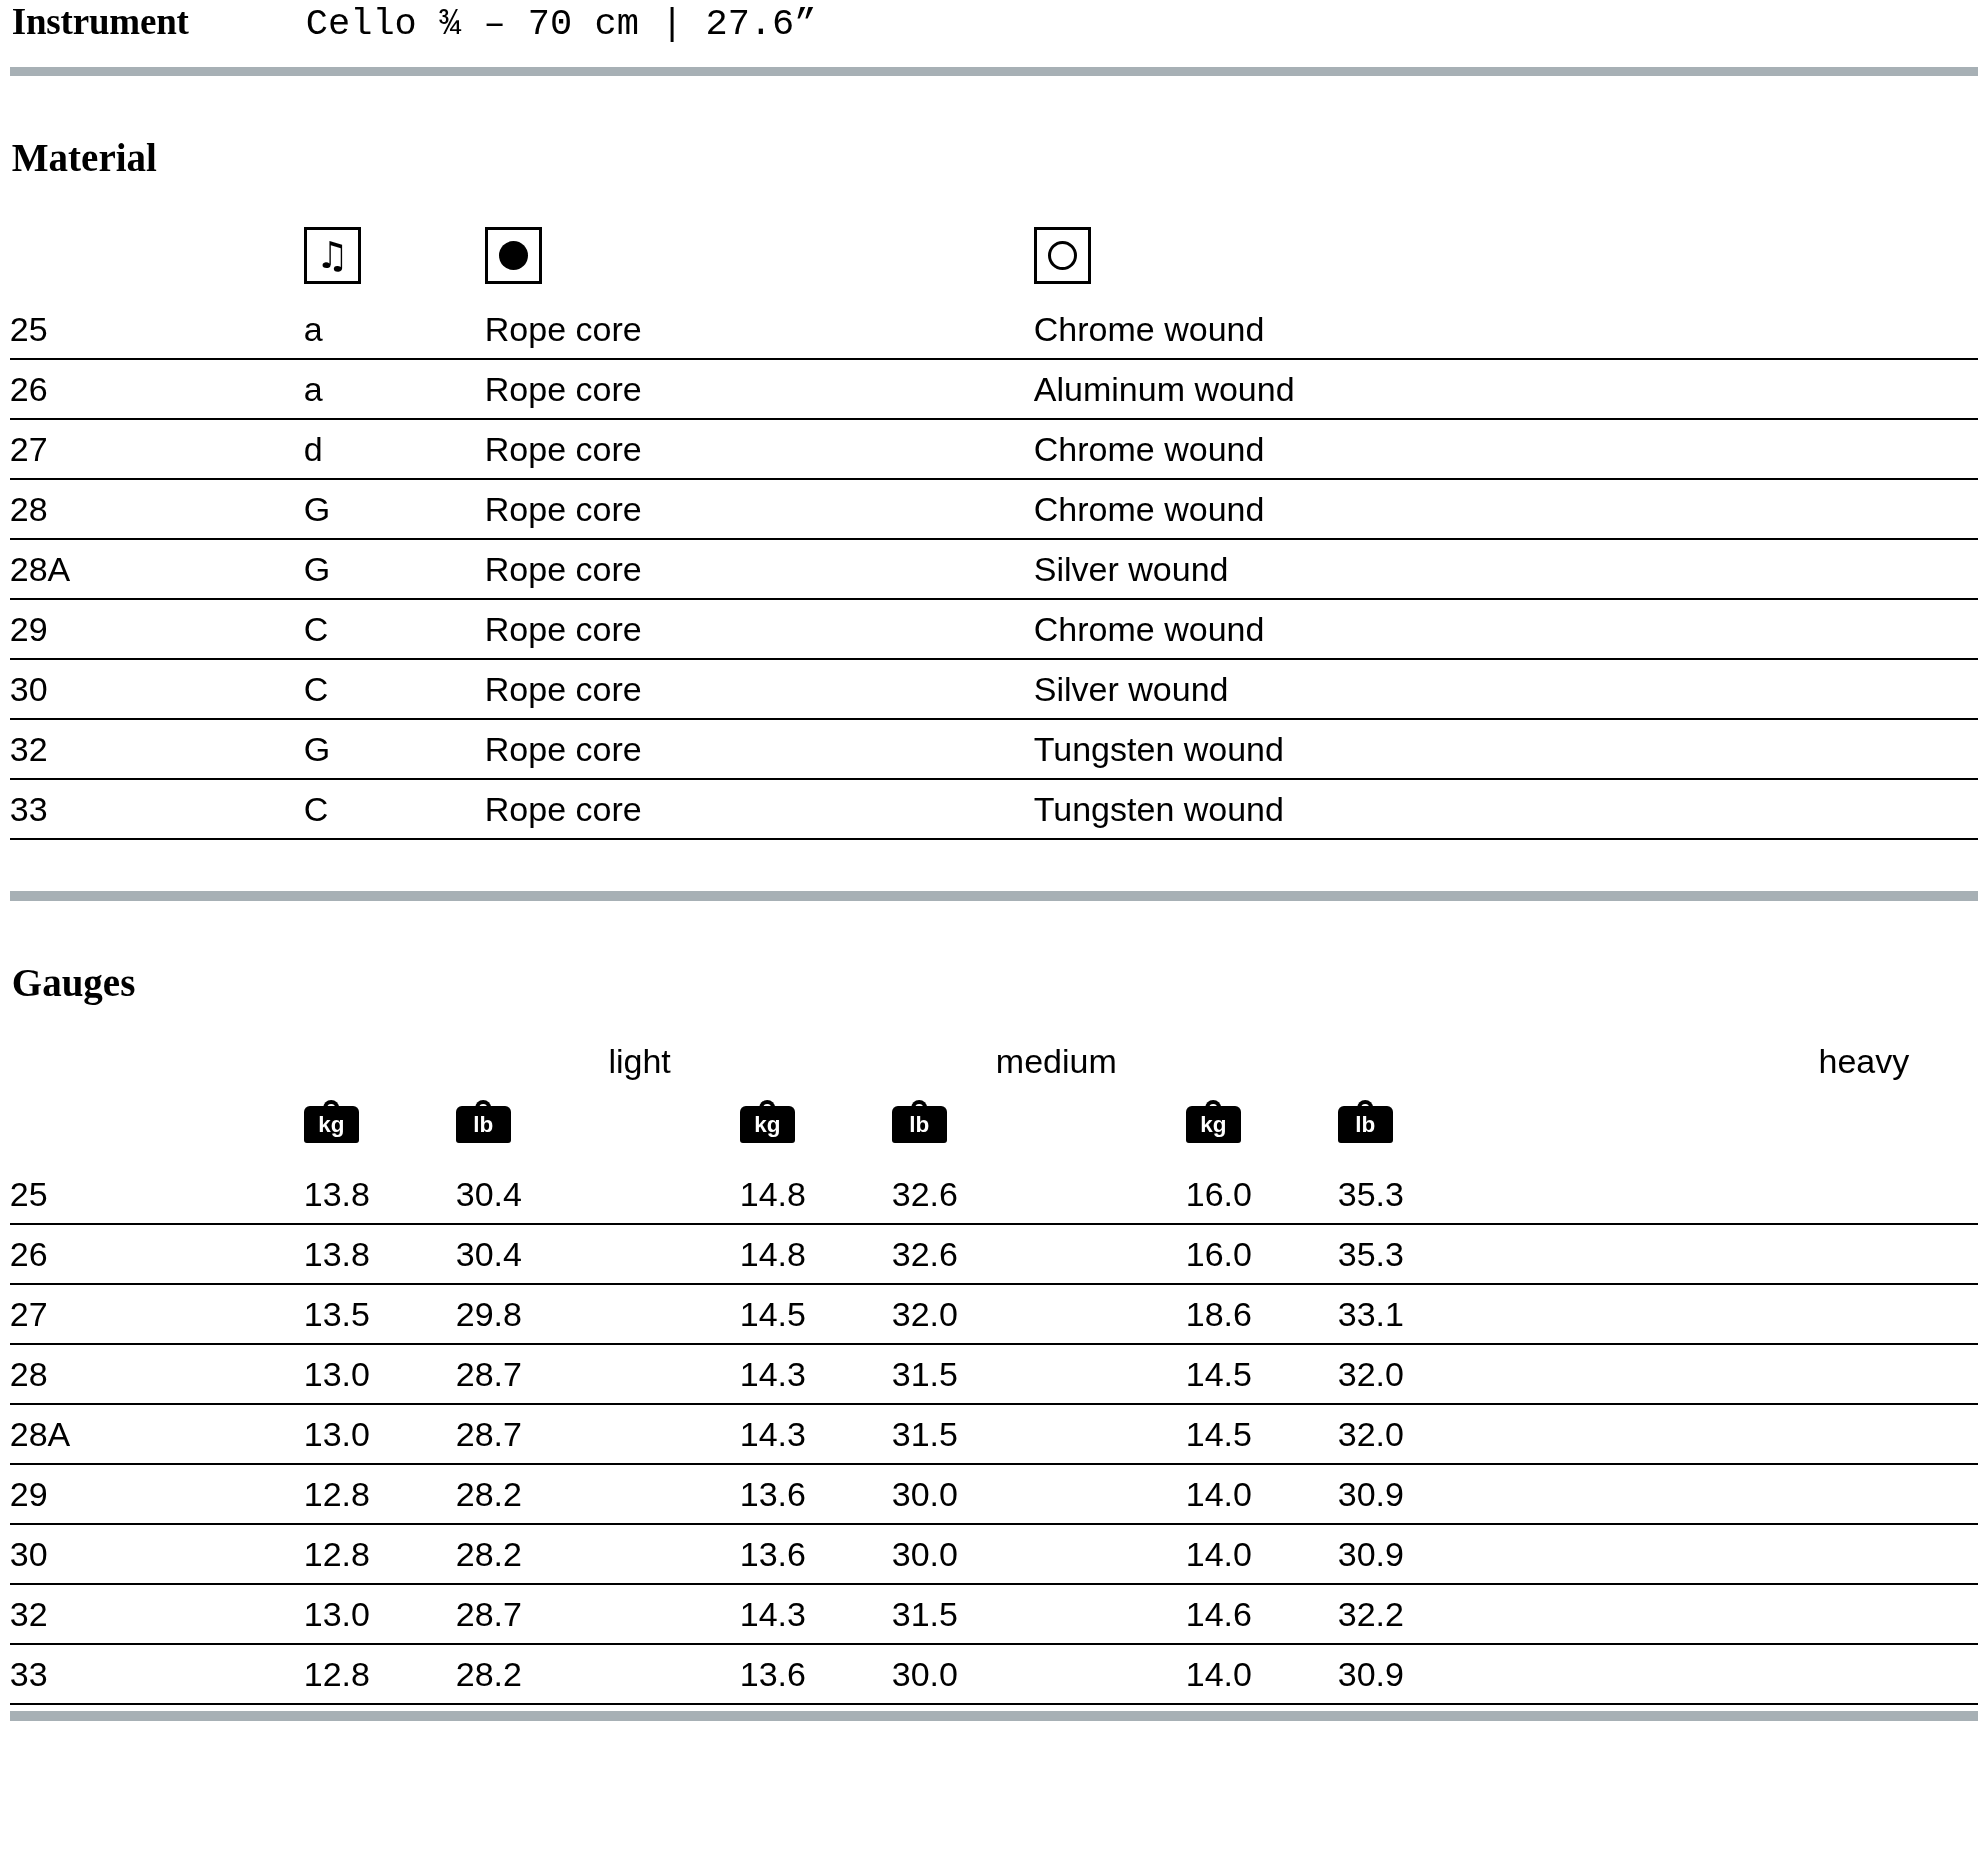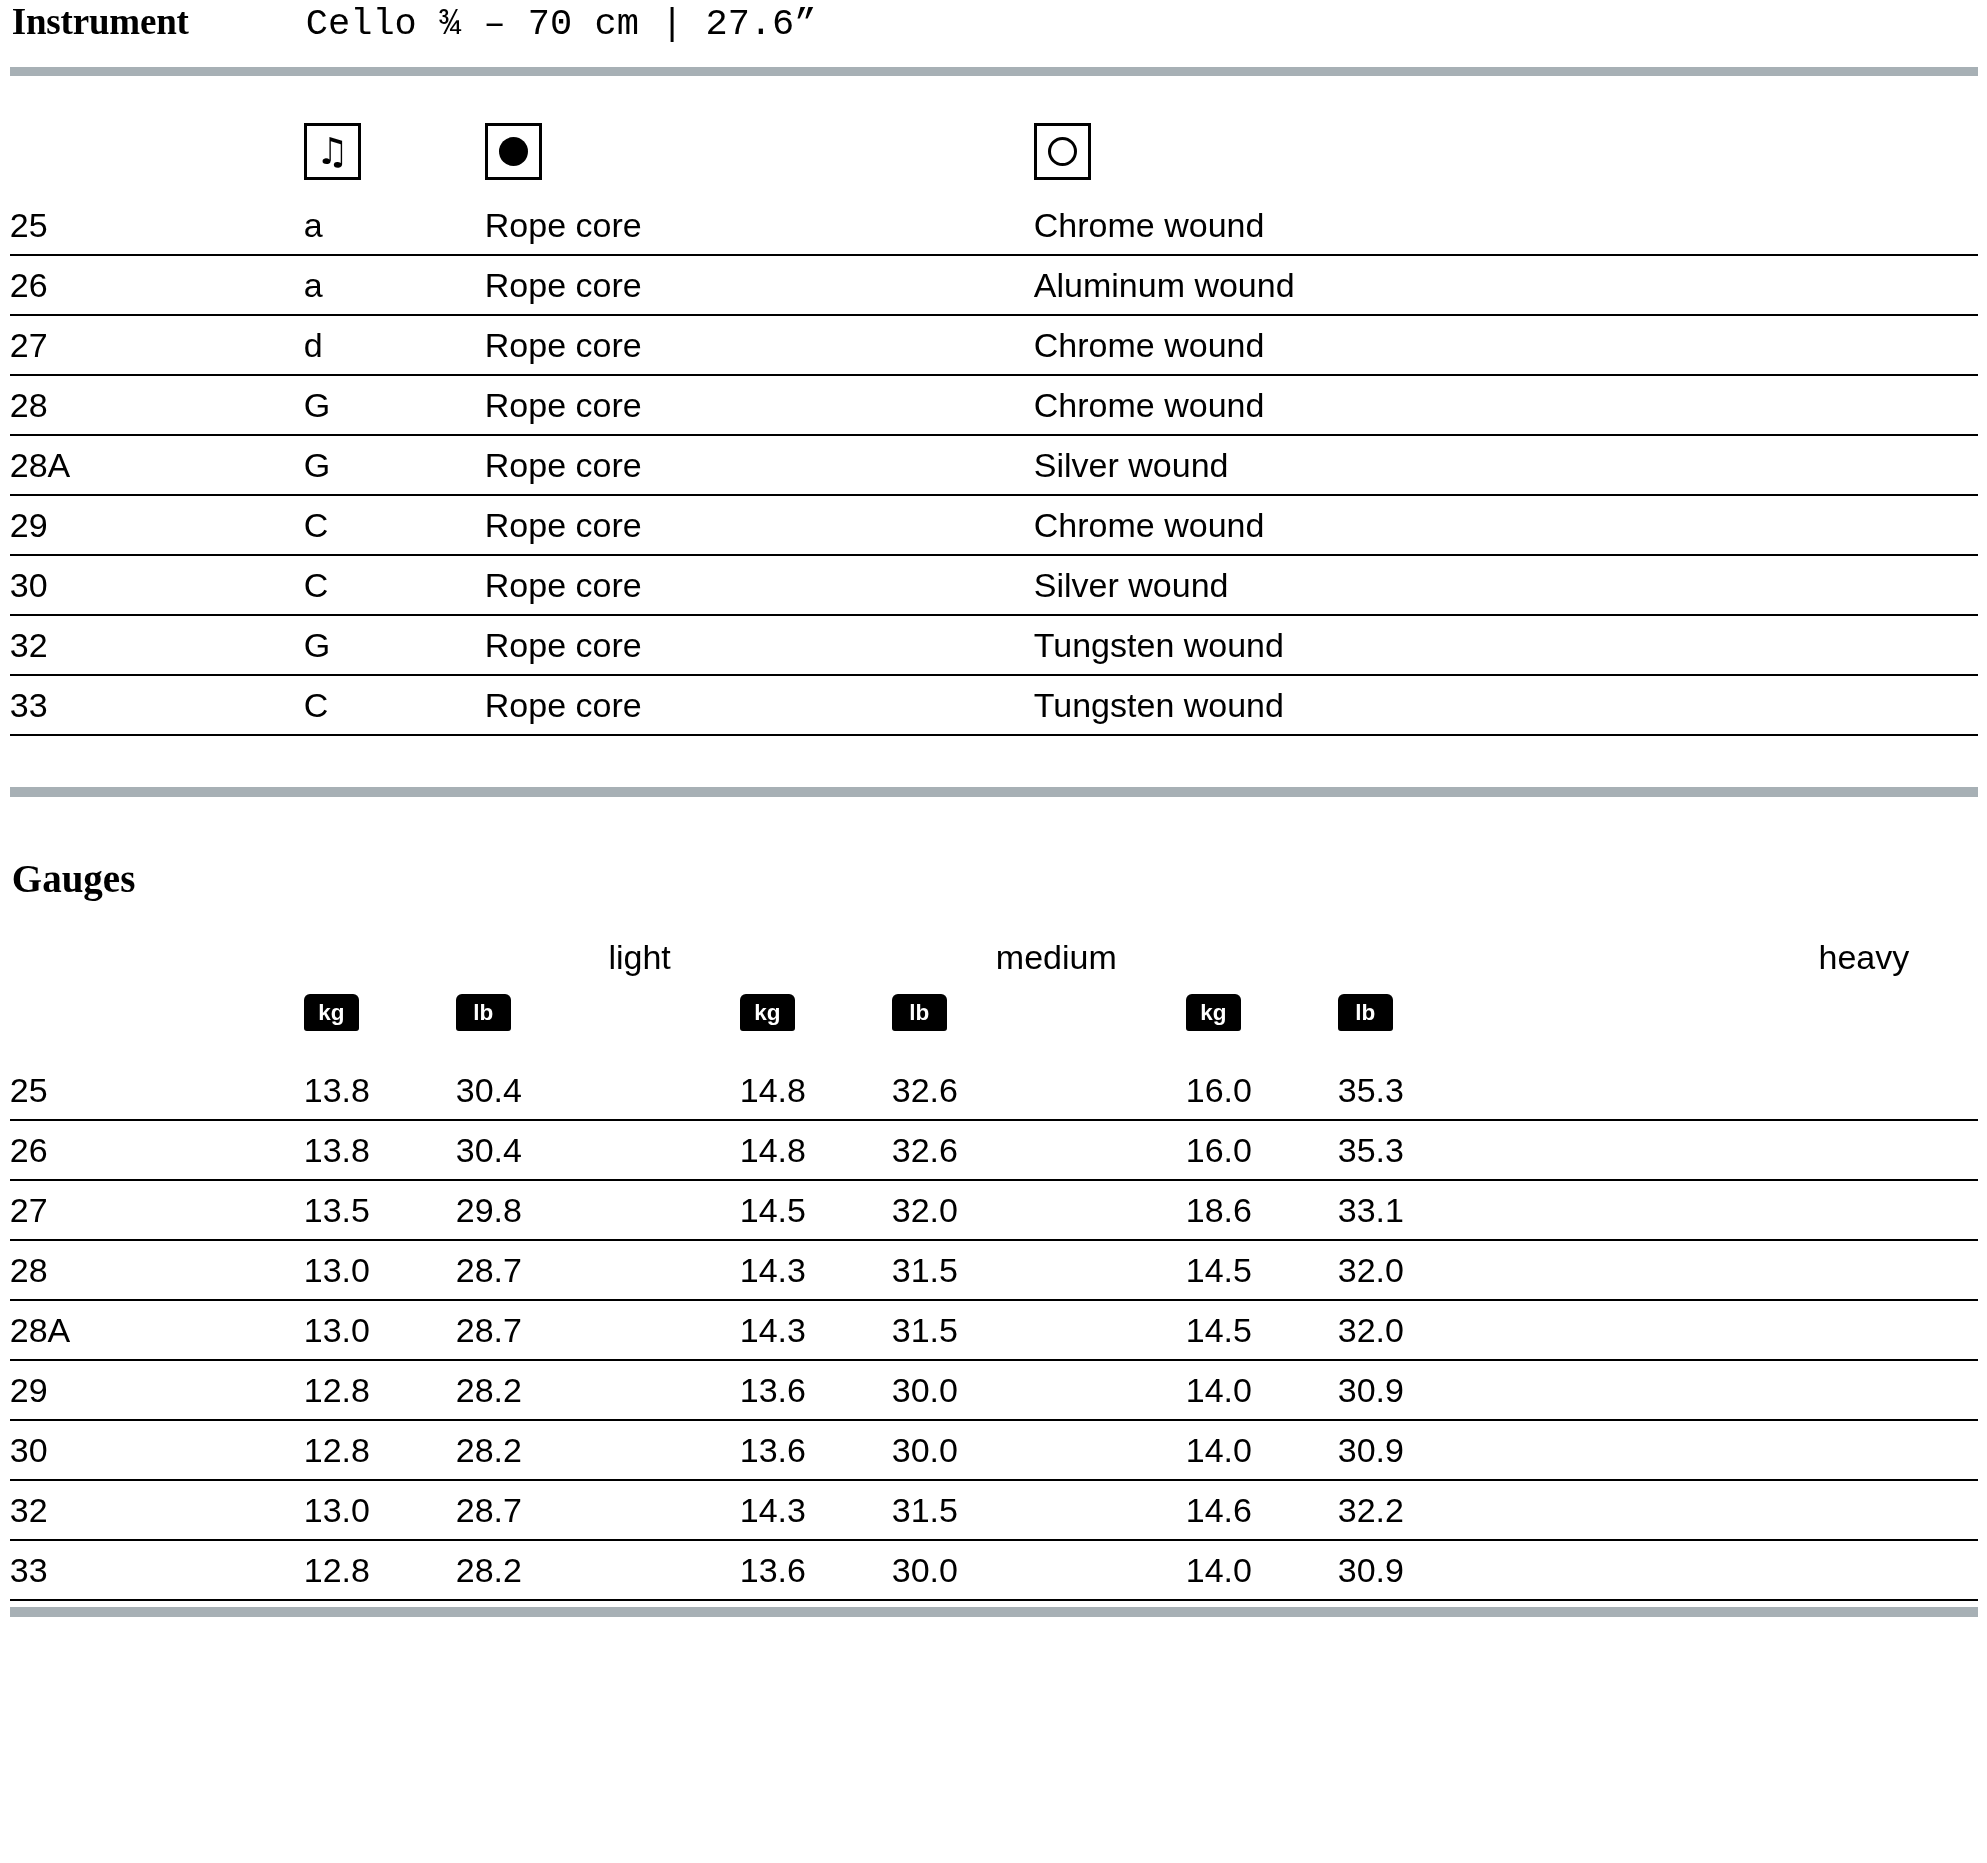--- a/index.html
+++ b/index.html
@@ -181,21 +181,21 @@
     width: 15.7px;
     height: 13.7px;
     border: 4.9px solid #000;
     border-bottom: none;
     border-radius: 8.8px 8.8px 0 0;
     box-sizing: border-box;
   }
   .unit-icon .weight-body {
     position: absolute;
     left: 0;
-    bottom: 16px;
+    bottom: 8px;
     width: 55px;
     height: 37px;
     background: #000;
     border-radius: 5.9px 5.9px 2.9px 2.9px;
     color: #fff;
     font-size: 22.5px;
     font-weight: bold;
     line-height: 37px;
     text-align: center;
     font-family: "Liberation Sans", sans-serif;
@@ -206,20 +206,21 @@
 
 <div class="page">
 
   <div class="instrument-row">
     <div class="instrument-label">Instrument</div>
     <div class="instrument-value">Cello ¾ – 70 cm | 27.6”</div>
   </div>
 
   <div class="grey-bar bar-top"></div>
 
+  <div class="section-title">Material</div>
 
   <table class="material-table">
     <colgroup>
       <col class="mt-c1">
         <col class="mt-c2">
         <col class="mt-c3">
         <col class="mt-c4">
     </colgroup>
     <tbody id="material-body">
       <tr class="icon-row">

